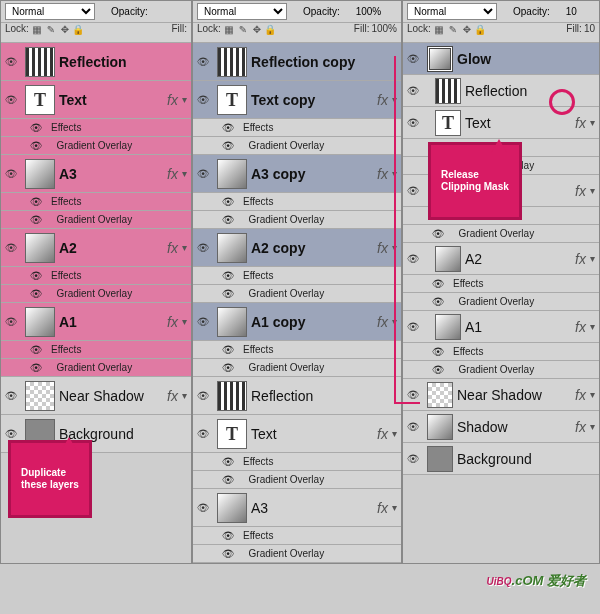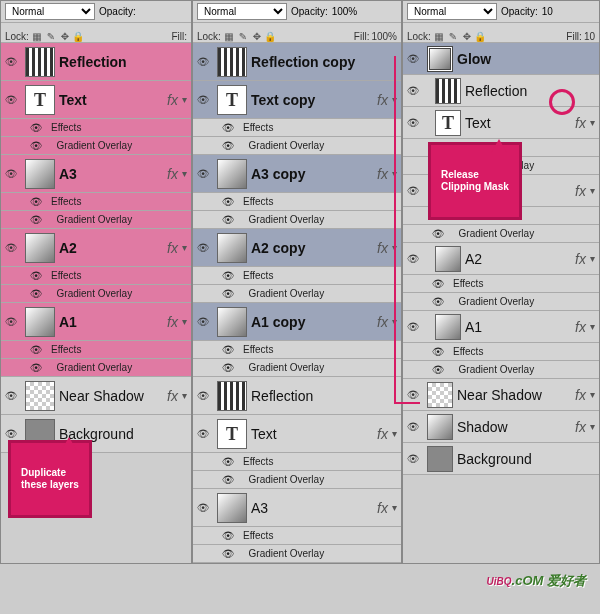--- a/index.html
+++ b/index.html
@@ -1,22 +1,22 @@
 <!DOCTYPE html>
 <html><head>
 <meta charset="utf-8">
 <style>
 *{box-sizing:border-box;margin:0;padding:0;font-family:Tahoma,Arial,sans-serif;font-size:10px}
 body{background:#ccc;width:600px;height:614px;overflow:hidden;position:relative}
 .panels{display:flex;width:600px}
 .panel{background:#cecece;border:1px solid #888;position:relative}
 .p1{width:192px}.p2{width:210px}.p3{width:198px}
-.toprow{height:22px;background:#d4d4d4;border-bottom:1px solid #aaa;display:flex;align-items:center;padding:0 4px;gap:4px}
+.toprow{height:22px;background:#d4d4d4;border-bottom:1px solid #aaa;display:flex;align-items:center;padding:0 4px;gap:16px}
 .select{height:17px;background:#fff;border:1px solid #888;font-size:10px;padding:0 2px;flex:0 0 90px}
-.lockrow{height:20px;background:#d4d4d4;border-bottom:1px solid #aaa;display:flex;align-items:flex-end;padding:0 4px;gap:2px;font-size:10px;color:#333}
+.lockrow{height:20px;background:#d4d4d4;border-bottom:1px solid #aaa;display:flex;align-items:flex-start;padding:0 4px;gap:2px;font-size:10px;color:#333}
 .lockrow .sp{flex:1}
 .mini{width:12px;height:12px;display:inline-flex;align-items:center;justify-content:center;font-size:10px;color:#555}
 .layer{display:flex;align-items:center;border-bottom:1px solid #aaa;height:38px;background:#d4d4d4;position:relative}
 .layer.sel{background:#9ca5ba}
 .layer.pink{background:#e07aa3}
 .eye{width:20px;display:flex;justify-content:center;color:#333}
 .thumb{width:30px;height:30px;border:1px solid #666;background:#fff;margin:0 4px;display:flex;align-items:center;justify-content:center;position:relative;overflow:hidden}
 .thumb.dbl{border:3px double #444}
 .thumb .bars{position:absolute;inset:0;background:repeating-linear-gradient(90deg,#333 0 3px,#fff 3px 6px)}
 .thumb .grad{position:absolute;inset:0;background:linear-gradient(135deg,#fff,#777)}

